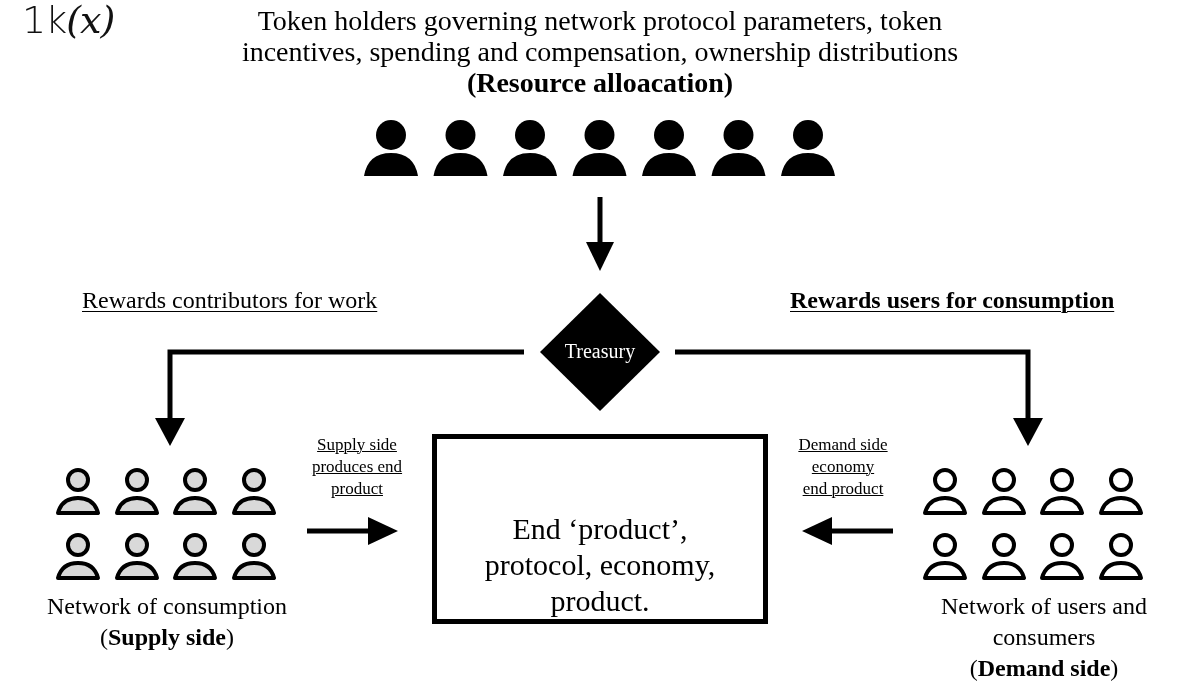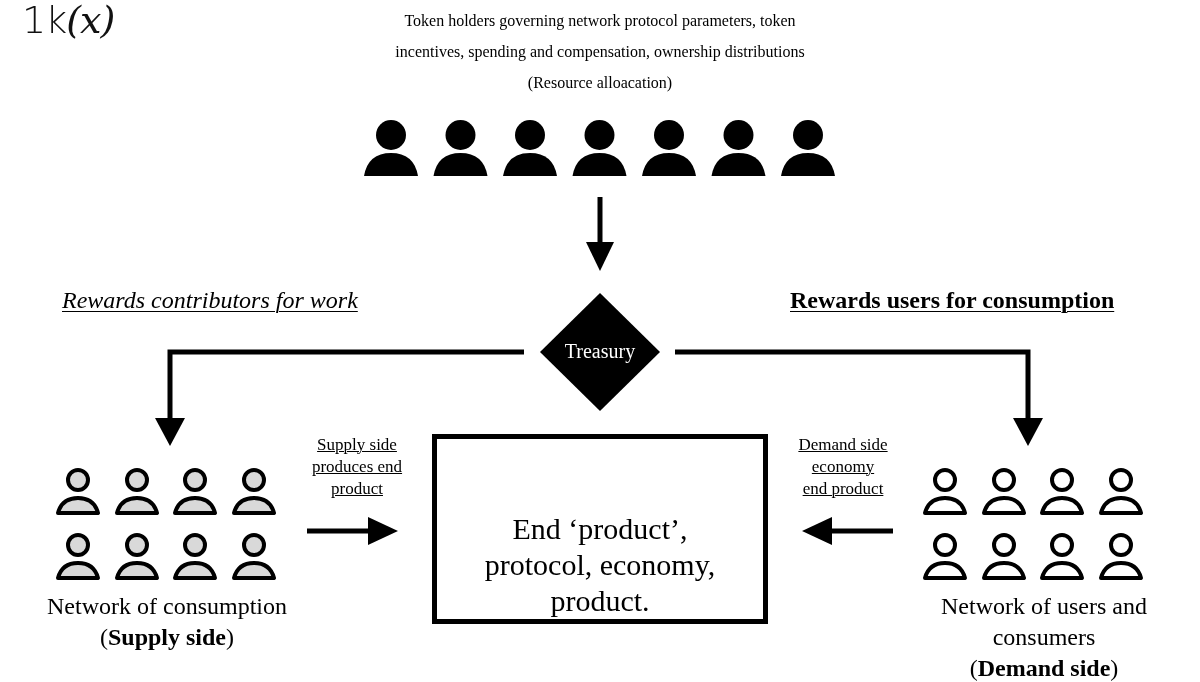--- a/index.html
+++ b/index.html
@@ -1,24 +1,24 @@
 <!DOCTYPE html>
 <html><head>
   <meta charset="utf-8">
   <style>
     html, body { margin: 0; padding: 0; background: #ffffff; }
     body { width: 1200px; height: 682px; position: relative; overflow: hidden;
            font-family: "Liberation Serif", serif; color: #000; }
     .abs { position: absolute; }
     .logo { left: 22px; top: -2px; font-family: "DejaVu Sans", sans-serif; font-size: 38px; font-weight: 300; letter-spacing: -1px; color:#111; }
     .logo .fx { font-family: "DejaVu Serif", serif; font-style: italic; }
-    .title { left: 200px; width: 800px; top: 5px; text-align: center; font-size: 16px; line-height: 31px; }
-    .title .bold { font-weight: normal; }
+    .title { left: 200px; width: 800px; top: 5px; text-align: center; font-size: 28px; line-height: 31px; }
+    .title .bold { font-weight: bold; }
     .reward { font-size: 24px; text-decoration: underline; text-underline-offset: 3px; text-decoration-thickness: 1px; }
-    .reward-left { left: 62px; top: 287px; font-style: italic; }
+    .reward-left { left: 82px; top: 287px; }
     .reward-right { left: 790px; top: 287px; font-weight: bold; }
     .small-label { font-size: 17px; line-height: 22px; text-align: center; text-decoration: underline; text-decoration-thickness: 1px; }
     .small-left { left: 295px; width: 124px; top: 434px; }
     .small-right { left: 781px; width: 124px; top: 434px; }
     .endbox { left: 432px; top: 434px; width: 326px; height: 180px; border: 5px solid #000;
               display: flex; align-items: flex-end; justify-content: center; text-align: center;
               font-size: 30px; line-height: 36px; }
     .endbox span { display: block; }
     .netlabel { font-size: 24px; line-height: 31px; text-align: center; }
     .net-left { left: 10px; width: 314px; top: 591px; }

